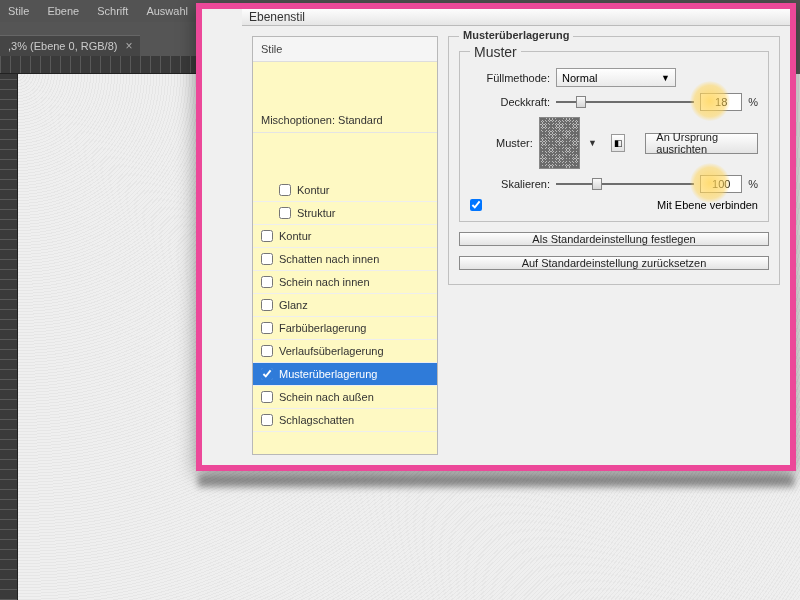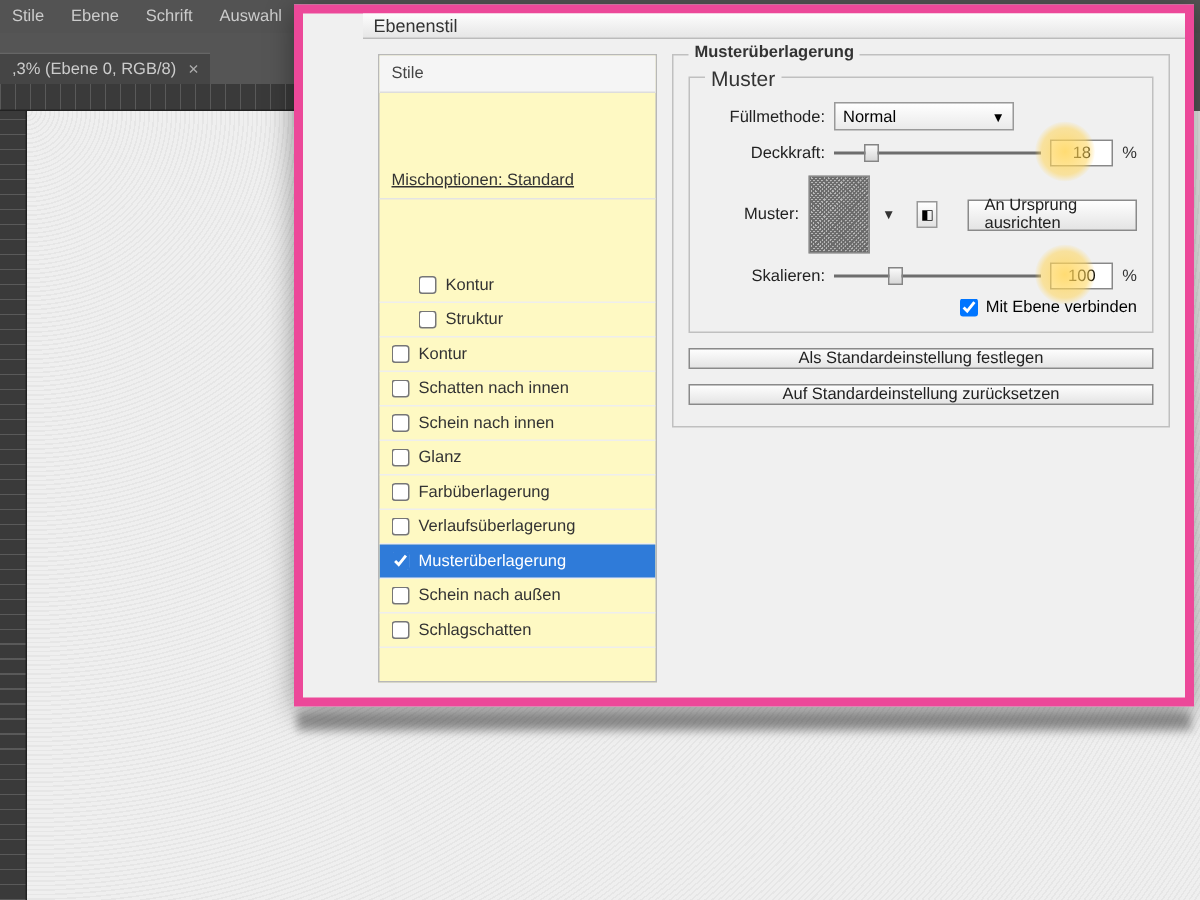--- a/index.html
+++ b/index.html
@@ -20,21 +20,21 @@
 .canvas { position: absolute; top: 74px; left: 18px; width: 782px; height: 526px; background: #eee; background-image: repeating-radial-gradient(circle at 0 0, #e6e6e6 0 1px, #efefef 1px 3px); }
 
 .shadow { position: absolute; top: 475px; left: 198px; width: 596px; height: 12px; background: rgba(0,0,0,0.35); filter: blur(3px); }
 
 .dialog { position: absolute; top: 3px; left: 196px; width: 600px; height: 468px; background: #f0f0f0; border: 6px solid #ec4899; box-shadow: 0 4px 18px rgba(0,0,0,0.4); padding-left: 40px; }
 .dialog-title { height: 17px; background: linear-gradient(#fdfdfd,#e6e6e6); border-bottom: 1px solid #bbb; padding: 1px 7px; color: #333; font-size: 12px; }
 .dialog-body { display: flex; height: calc(100% - 17px); padding: 10px; gap: 10px; }
 
 .left-panel { width: 186px; border: 1px solid #b8b8b8; background: #fef9c3; display: flex; flex-direction: column; gap: 46px; }
 .left-header { padding: 6px 8px; border-bottom: 1px solid #ddd; color: #444; background: #f5f5f5; }
-.mix-options { padding: 6px 8px; border-bottom: 1px solid #e4e4e4; color: #333; text-decoration: underline; }
+.mix-options { padding: 6px 8px; border-bottom: 1px solid #e4e4e4; color: #333; }
 .style-list { flex: 1; overflow: auto; }
 .style-item { display: flex; align-items: center; gap: 6px; padding: 5px 8px; color: #333; border-bottom: 1px solid #eee; cursor: default; }
 .style-item.sub { padding-left: 26px; }
 .style-item input[type=checkbox] { width: 12px; height: 12px; }
 .style-item.selected { background: #2f7bd9; color: #fff; }
 .style-item.selected input[type=checkbox] { accent-color: #2f7bd9; }
 
 .right-panel { flex: 1; position: relative; }
 .fieldset { border: 1px solid #c0c0c0; padding: 8px 10px 14px; position: relative; background: #f0f0f0; }
 .fieldset-title { position: absolute; top: -8px; left: 10px; background: #f0f0f0; padding: 0 4px; color: #333; font-weight: 600; font-size: 11px; }
@@ -54,21 +54,21 @@
 .highlight { position: absolute; width: 40px; height: 40px; border-radius: 50%; background: radial-gradient(circle, rgba(255,213,90,0.85) 0%, rgba(255,213,90,0.55) 55%, rgba(255,213,90,0) 72%); pointer-events: none; z-index: 5; }
 
 .swatch { width: 52px; height: 52px; border: 1px solid #888; background: #bbb; background-image: repeating-linear-gradient(45deg,#6b6b6b 0 1px, transparent 1px 2px), repeating-linear-gradient(-45deg,#6b6b6b 0 1px, transparent 1px 2px); display: inline-block; vertical-align: middle; }
 .swatch-chev { display:inline-flex; width: 10px; align-items:center; justify-content:center; font-size:9px; color:#333; vertical-align: middle; margin-left:2px; }
 .snap-btn { width: 18px; height: 18px; border: 1px solid #999; background: linear-gradient(#fff,#e2e2e2); display:inline-flex; align-items:center; justify-content:center; font-size:9px; margin-left:8px; vertical-align: middle; }
 .btn { height: 21px; border: 1px solid #8a8a8a; background: linear-gradient(#fefefe,#e4e4e4); padding: 0 10px; display: inline-flex; align-items: center; justify-content:center; color: #222; cursor: default; }
 
 .bottom-btns { display: flex; gap: 10px; margin-top: 10px; flex-direction: column; }
 .bottom-btns .btn { flex: 1; }
 
-.link-row { display:flex; align-items:center; justify-content:flex-end; gap:5px; margin-top:4px; }
+.link-row { display:flex; align-items:center; justify-content:space-between; gap:5px; margin-top:4px; }
 .link-row input { width:12px; height:12px; }
 </style>
 </head>
 <body>
 
 <div class="menubar">
   <span>Stile</span>
   <span>Ebene</span>
   <span>Schrift</span>
   <span>Auswahl</span>

